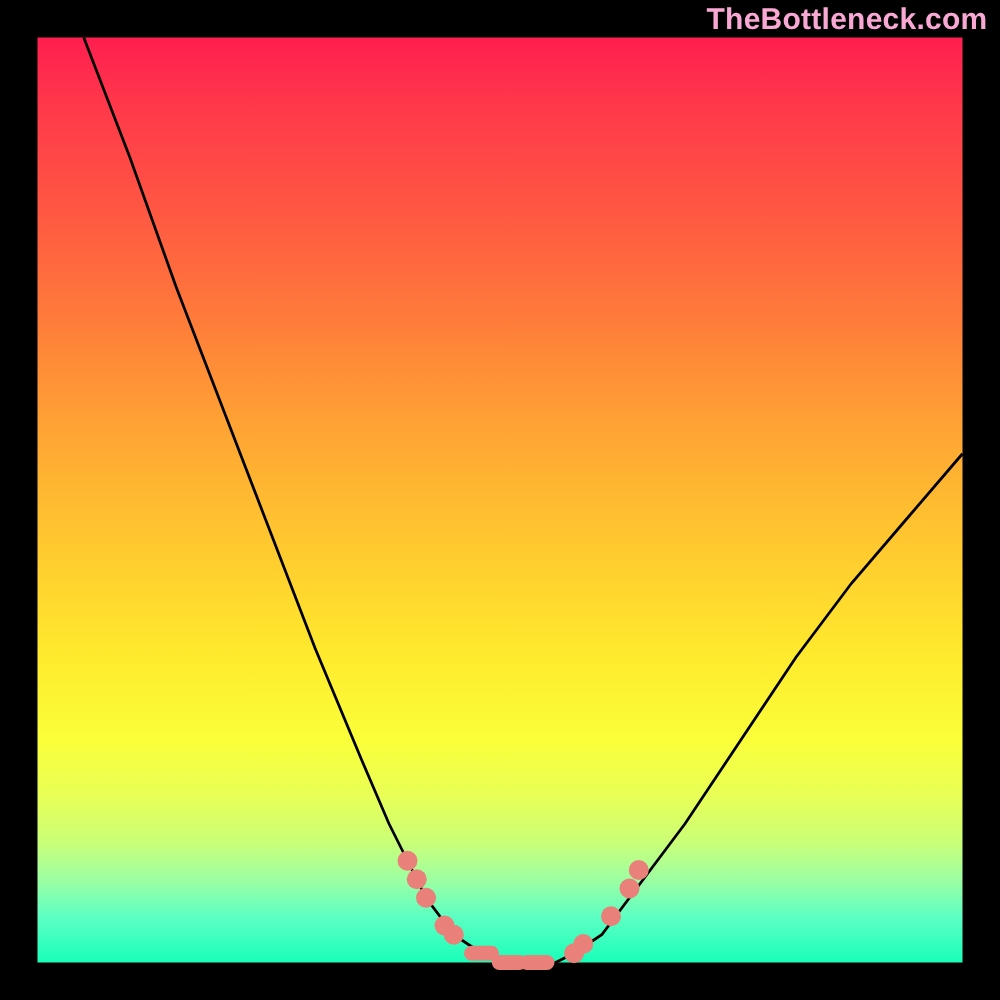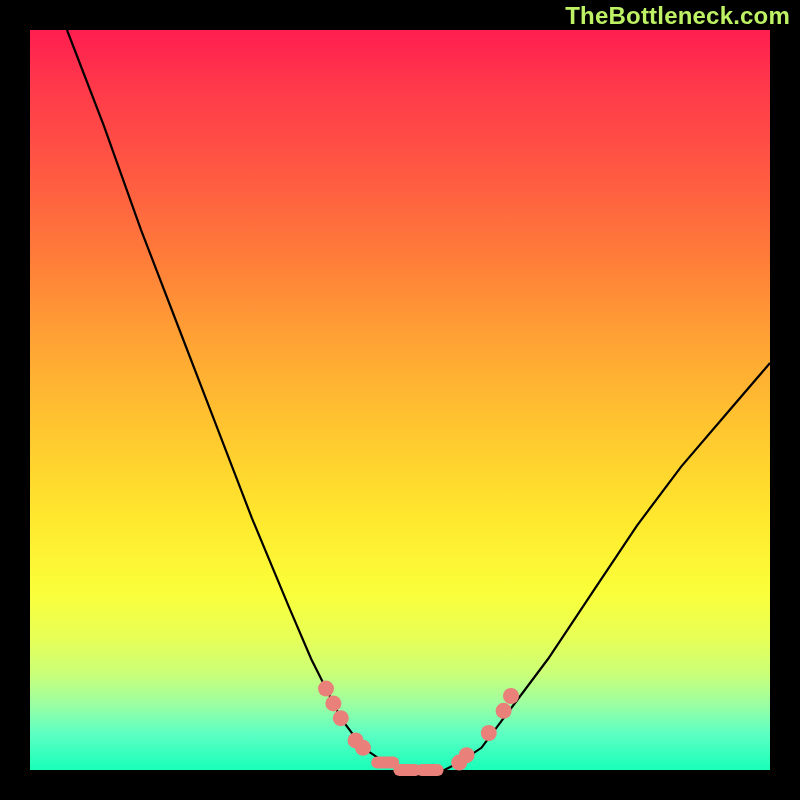--- a/index.html
+++ b/index.html
@@ -14,21 +14,21 @@
   .frame {
     position: relative;
     width: 800px;
     height: 800px;
     background: #000;
   }
   .watermark {
     position: absolute;
     top: 2px;
     right: 10px;
-    color: #bef264;
+    color: #f9a8d4;
     font-size: 24px;
     font-weight: 600;
     letter-spacing: 0.2px;
     font-family: Arial, Helvetica, sans-serif;
     z-index: 50;
   }
   .plot-area {
     position: absolute;
     left: 30px;
     top: 30px;

